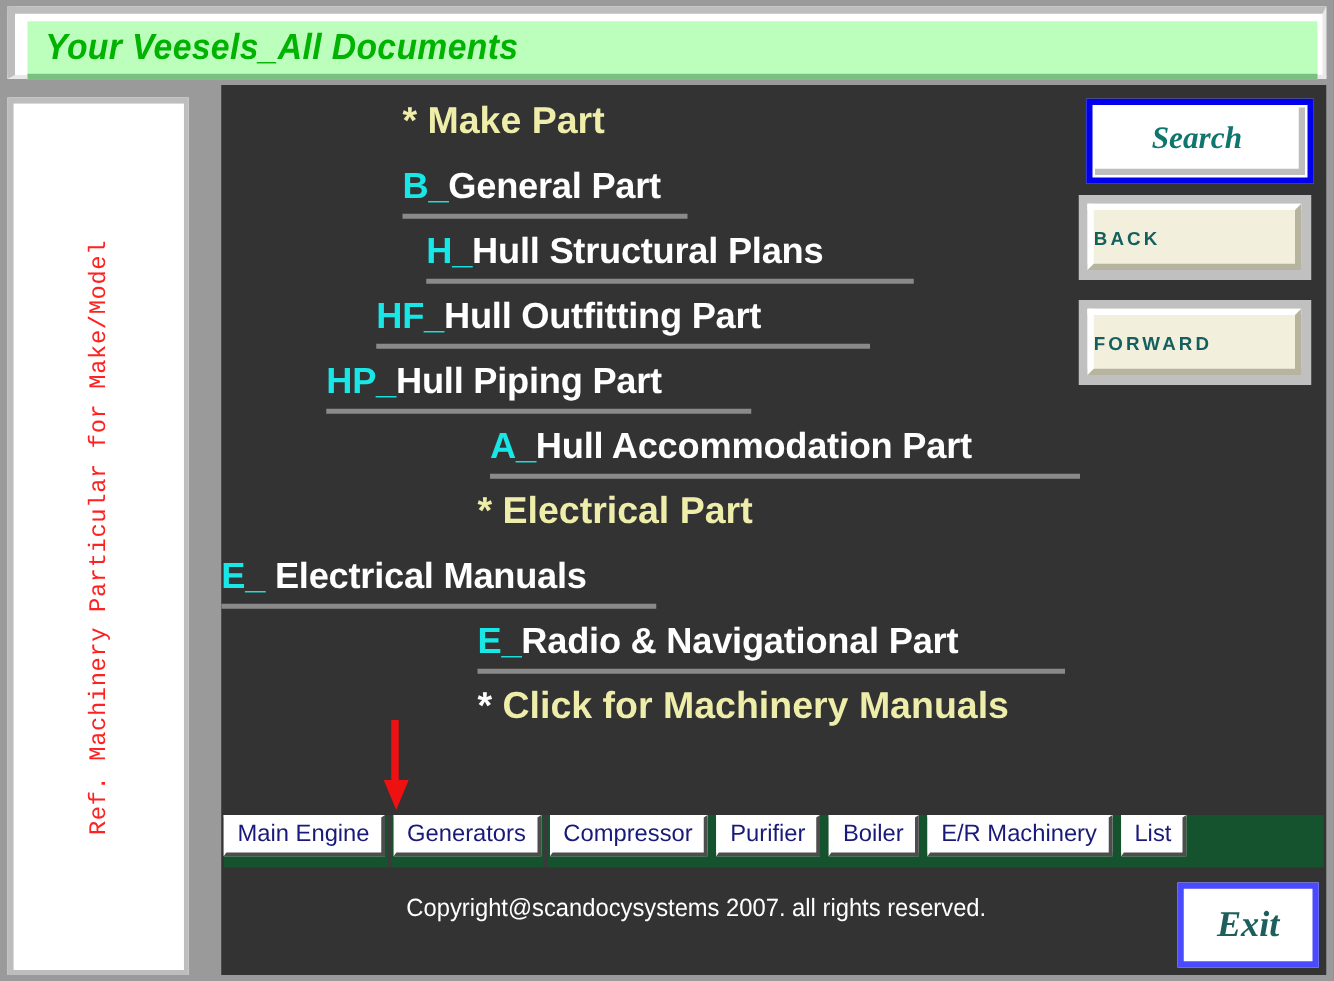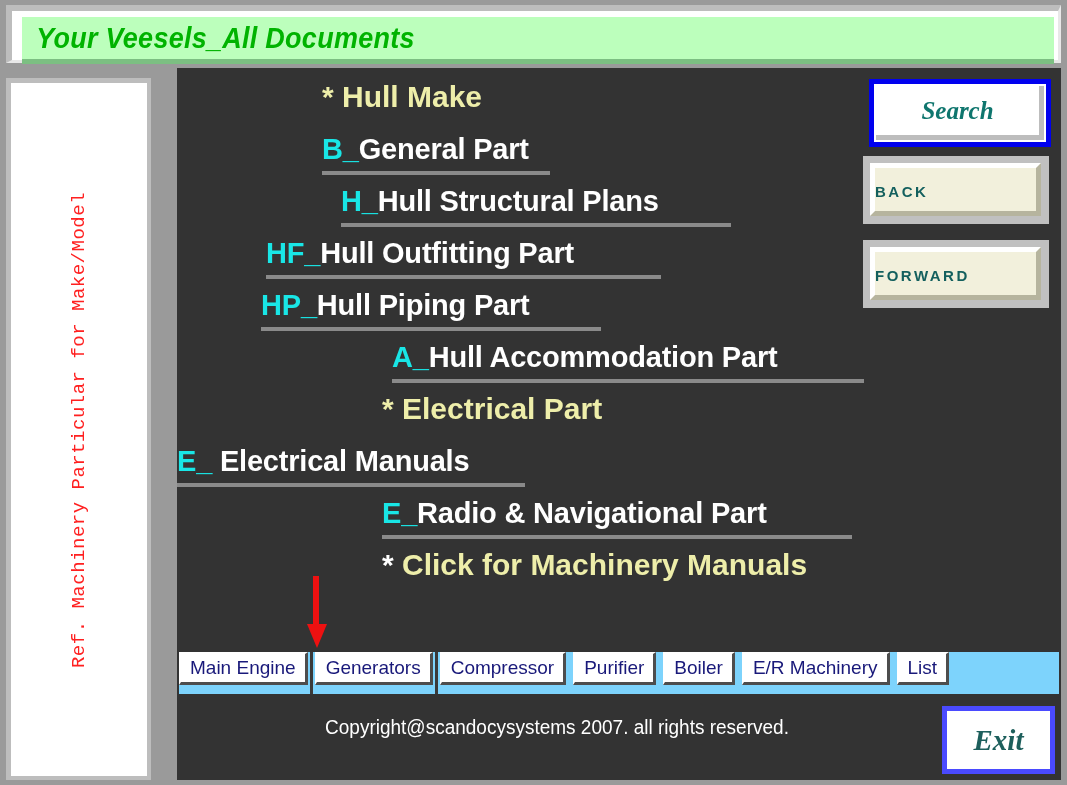--- a/index.html
+++ b/index.html
@@ -140,21 +140,21 @@
   .rule {
     display: block;
     height: 4px;
     background: #8a8a8a;
     margin-top: 1px;
   }
 
   
   .ind-0 { padding-left: 145px; }
   .ind-1 { padding-left: 164px; }
-  .ind-2 { padding-left: 89px; }
+  .ind-2 { padding-left: 112px; margin-left: 12px; }
   .ind-3 { padding-left: 84px; text-decoration: underline; }
   .ind-4 { padding-left: 215px; }
   .ind-5 { }
   .ind-sec0 { padding-left: 145px; }
   .ind-sec1 { padding-left: 205px; }
   .ind-last { padding-left: 205px; }
 
   
   #btn-search {
     position: absolute;
@@ -229,21 +229,21 @@
     height: 74px;
   }
 
   
   #tabbar {
     position: absolute;
     left: 2px;
     top: 584px;
     width: 880px;
     height: 42px;
-    background: #7dd3fc;
+    background: #14532d;
     box-sizing: border-box;
   }
   #tabbar-strip {
     position: absolute;
     left: 0;
     top: 0;
     height: 42px;
     display: flex;
     align-items: flex-start;
   }
@@ -324,21 +324,21 @@
 <div id="sidebar">
   <div id="sidebar-inner">
     <div id="sidebar-label">Ref. Machinery Particular for Make/Model</div>
   </div>
 </div>
 
 <div id="main-panel">
 
   <div id="menu-list">
       <div class="menu-row section">
-        <div class="ind-sec0"><span class="section-text"><span class="section-star">* </span><span>Hull Make</span></span></div>
+        <div class="ind-sec0"><span class="section-text"><span class="section-star">* </span><span>Make Part</span></span></div>
       </div>
       <div class="menu-row">
         <div class="ind-0"><span class="menu-text"><span class="code">B_</span><span class="label">General Part</span><span class="rule" style="width: 228px;"></span></span></div>
       </div>
       <div class="menu-row">
         <div class="ind-1"><span class="menu-text"><span class="code">H_</span><span class="label">Hull Structural Plans</span><span class="rule" style="width: 390px;"></span></span></div>
       </div>
       <div class="menu-row">
         <div class="ind-2"><span class="menu-text"><span class="code">HF_</span><span class="label">Hull Outfitting Part</span><span class="rule" style="width: 395px;"></span></span></div>
       </div>

